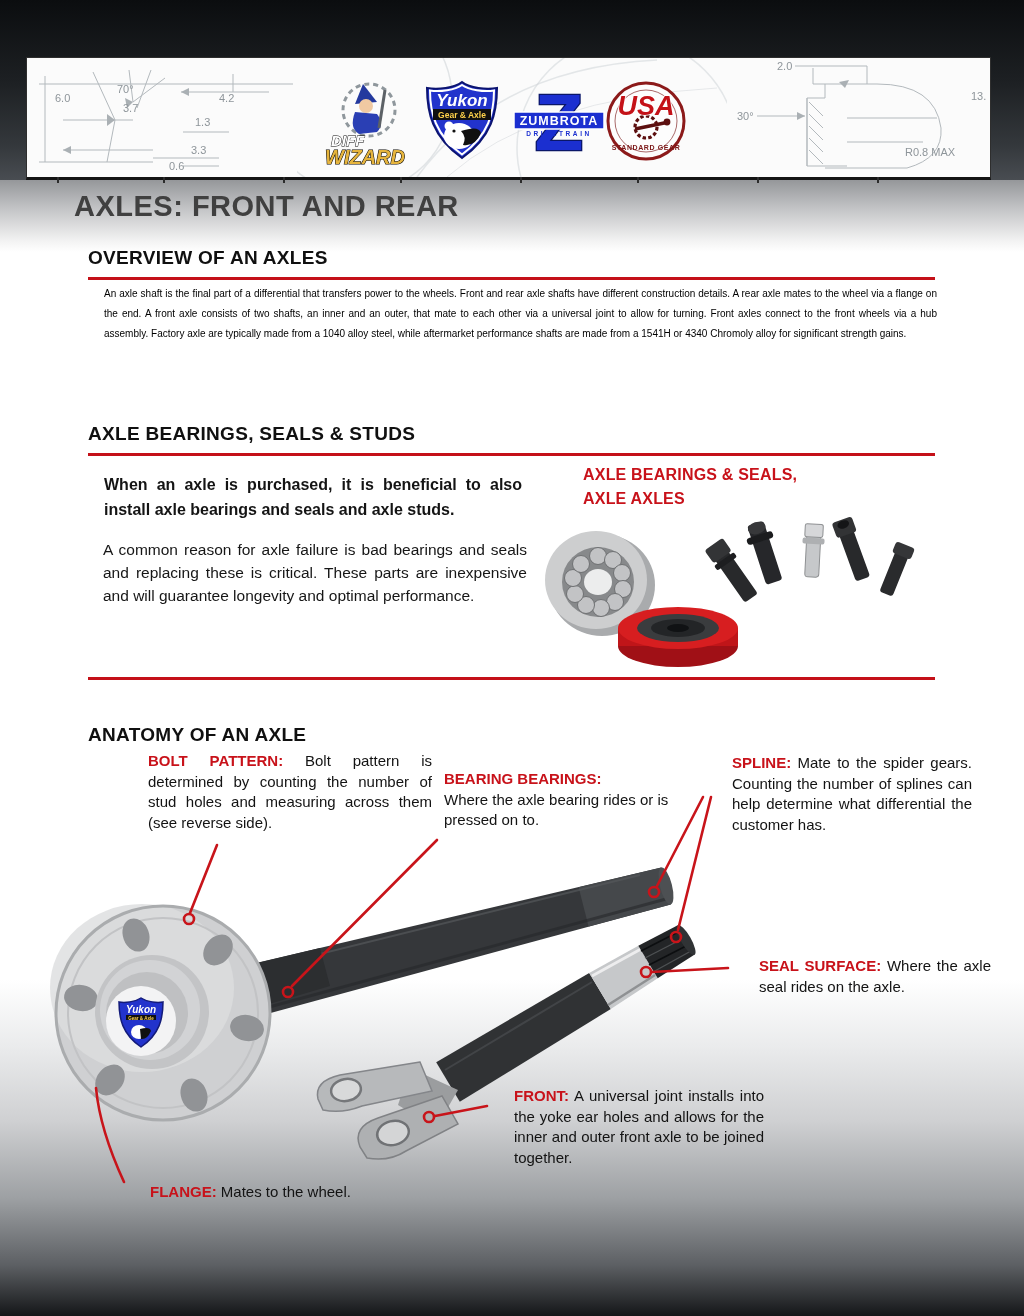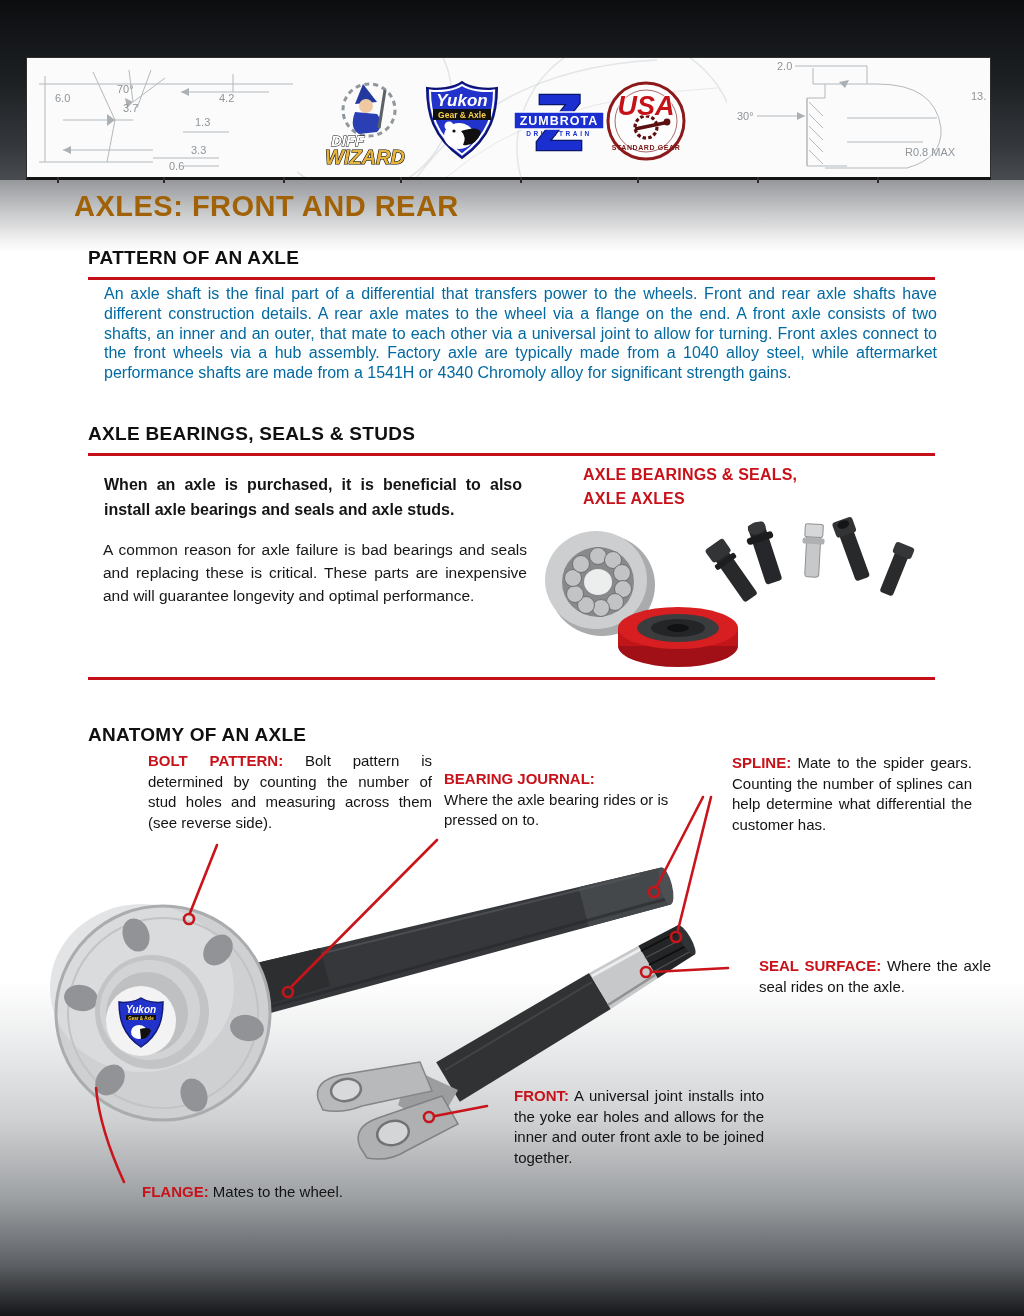--- a/index.html
+++ b/index.html
@@ -15,24 +15,24 @@
   .bottom-grad{left:0;top:980px;width:1024px;height:336px;
     background:linear-gradient(180deg,#ffffff 0%,#eaebec 20%,#cfd0d2 42%,#9da0a3 65%,#5c5f63 85%,#141618 100%);}
   
   .banner{left:26px;top:57px;width:965px;height:123px;background:#fbfbfb;
     border:1px solid #2e2e2e;border-bottom:3px solid #141414;box-sizing:border-box;}
   .tick{width:2px;height:6px;background:#2c2c2c;top:177px;}
   .dimtxt{fill:#8e959a;font-family:"Liberation Sans",sans-serif;font-size:11px;}
   .dline{stroke:#b3b9bd;stroke-width:1;fill:none;}
   .ghost{stroke:#ccd1d5;fill:none;}
   
-  .page-title{left:74px;top:190px;font-size:29px;font-weight:700;color:#a16207;letter-spacing:.5px;}
+  .page-title{left:74px;top:190px;font-size:29px;font-weight:700;color:#404040;letter-spacing:.5px;}
   .h2{font-size:19px;font-weight:700;color:#101010;letter-spacing:.3px;}
   .rule{height:3px;background:#c41018;}
-  .para{font-size:16px;line-height:19.8px;color:#0369a1;text-align:justify;}
+  .para{font-size:10px;line-height:19.8px;color:#000000;text-align:justify;}
   .lead{font-size:16px;line-height:25px;font-weight:700;color:#141414;text-align:justify;}
   .body2{font-size:15.5px;line-height:23px;color:#161616;text-align:justify;}
   .prodlabel{font-size:16px;line-height:24px;font-weight:700;color:#c8121a;letter-spacing:.2px;}
   .calloutblk{font-size:15px;line-height:20.5px;color:#131313;text-align:justify;margin-left:23px;}
   .calloutblk .term{color:#c8121a;font-weight:700;}
   .nowrap{white-space:nowrap;}
 </style>
 </head>
 <body>
 
@@ -139,21 +139,21 @@
   <div class="abs tick" style="left:163px"></div>
   <div class="abs tick" style="left:283px"></div>
   <div class="abs tick" style="left:400px"></div>
   <div class="abs tick" style="left:520px"></div>
   <div class="abs tick" style="left:637px"></div>
   <div class="abs tick" style="left:757px"></div>
   <div class="abs tick" style="left:877px"></div>
 
   <h1 class="abs page-title" style="margin:0">AXLES: FRONT AND REAR</h1>
 
-  <h2 class="abs h2" style="left:88px;top:247px;margin:0">PATTERN OF AN AXLE</h2>
+  <h2 class="abs h2" style="left:88px;top:247px;margin:0">OVERVIEW OF AN AXLES</h2>
   <div class="abs rule" style="left:88px;top:277px;width:847px"></div>
   <p class="abs para" style="left:104px;top:284px;width:833px;margin:0">An axle shaft is the final part of a differential that transfers power to the wheels. Front and rear axle shafts have different construction details. A rear axle mates to the wheel via a flange on the end. A front axle consists of two shafts, an inner and an outer, that mate to each other via a universal joint to allow for turning. Front axles connect to the front wheels via a hub assembly. Factory axle are typically made from a 1040 alloy steel, while aftermarket performance shafts are made from a 1541H or 4340 Chromoly alloy for significant strength gains.</p>
 
   <h2 class="abs h2" style="left:88px;top:423px;margin:0">AXLE BEARINGS, SEALS &amp; STUDS</h2>
   <div class="abs rule" style="left:88px;top:453px;width:847px"></div>
 
   <p class="abs body2" style="left:103px;top:538px;width:424px;margin:0">A common reason for axle failure is bad bearings and seals and replacing these is critical.  These parts are inexpensive and will guarantee longevity and optimal performance.</p>
   <p class="abs lead" style="left:104px;top:472px;width:418px;margin:0">When an axle is purchased, it is beneficial to also install axle bearings and seals and axle studs.</p>
 
   <div class="abs prodlabel" style="left:583px;top:463px">
@@ -300,37 +300,37 @@
       <path d="M96,1088 Q100,1130 124,1182"></path>
     </g>
   </svg>
 
   <div class="abs calloutblk" style="left:125px;top:751px;width:284px">
     <span class="term">BOLT PATTERN:</span>
     <span>Bolt pattern is determined by counting the number of stud holes and measuring across them (see reverse side).</span>
   </div>
 
   <div class="abs calloutblk" style="left:421px;top:769px;width:225px;text-align:left">
-    <div class="term">BEARING JOURNAL:</div>
+    <div class="term">BEARING BEARINGS:</div>
     <div>Where the axle bearing rides or is pressed on to.</div>
   </div>
 
   <div class="abs calloutblk" style="left:709px;top:753px;width:240px">
     <span class="term">SPLINE:</span>
     <span>Mate to the spider gears. Counting the number of splines can help determine what differential the customer has.</span>
   </div>
 
   <div class="abs calloutblk" style="left:736px;top:956px;width:232px">
     <span class="term">SEAL SURFACE:</span>
     <span>Where the axle seal rides on the axle.</span>
   </div>
 
   <div class="abs calloutblk" style="left:491px;top:1086px;width:250px">
     <span class="term">FRONT:</span>
     <span>A universal joint installs into the yoke ear holes and allows for the inner and outer front axle to be joined together.</span>
   </div>
 
-  <div class="abs calloutblk nowrap" style="left:119px;top:1182px">
+  <div class="abs calloutblk nowrap" style="left:127px;top:1182px">
     <span class="term">FLANGE:</span>
     <span>Mates to the wheel.</span>
   </div>
 
 </div>
 
 </body></html>

